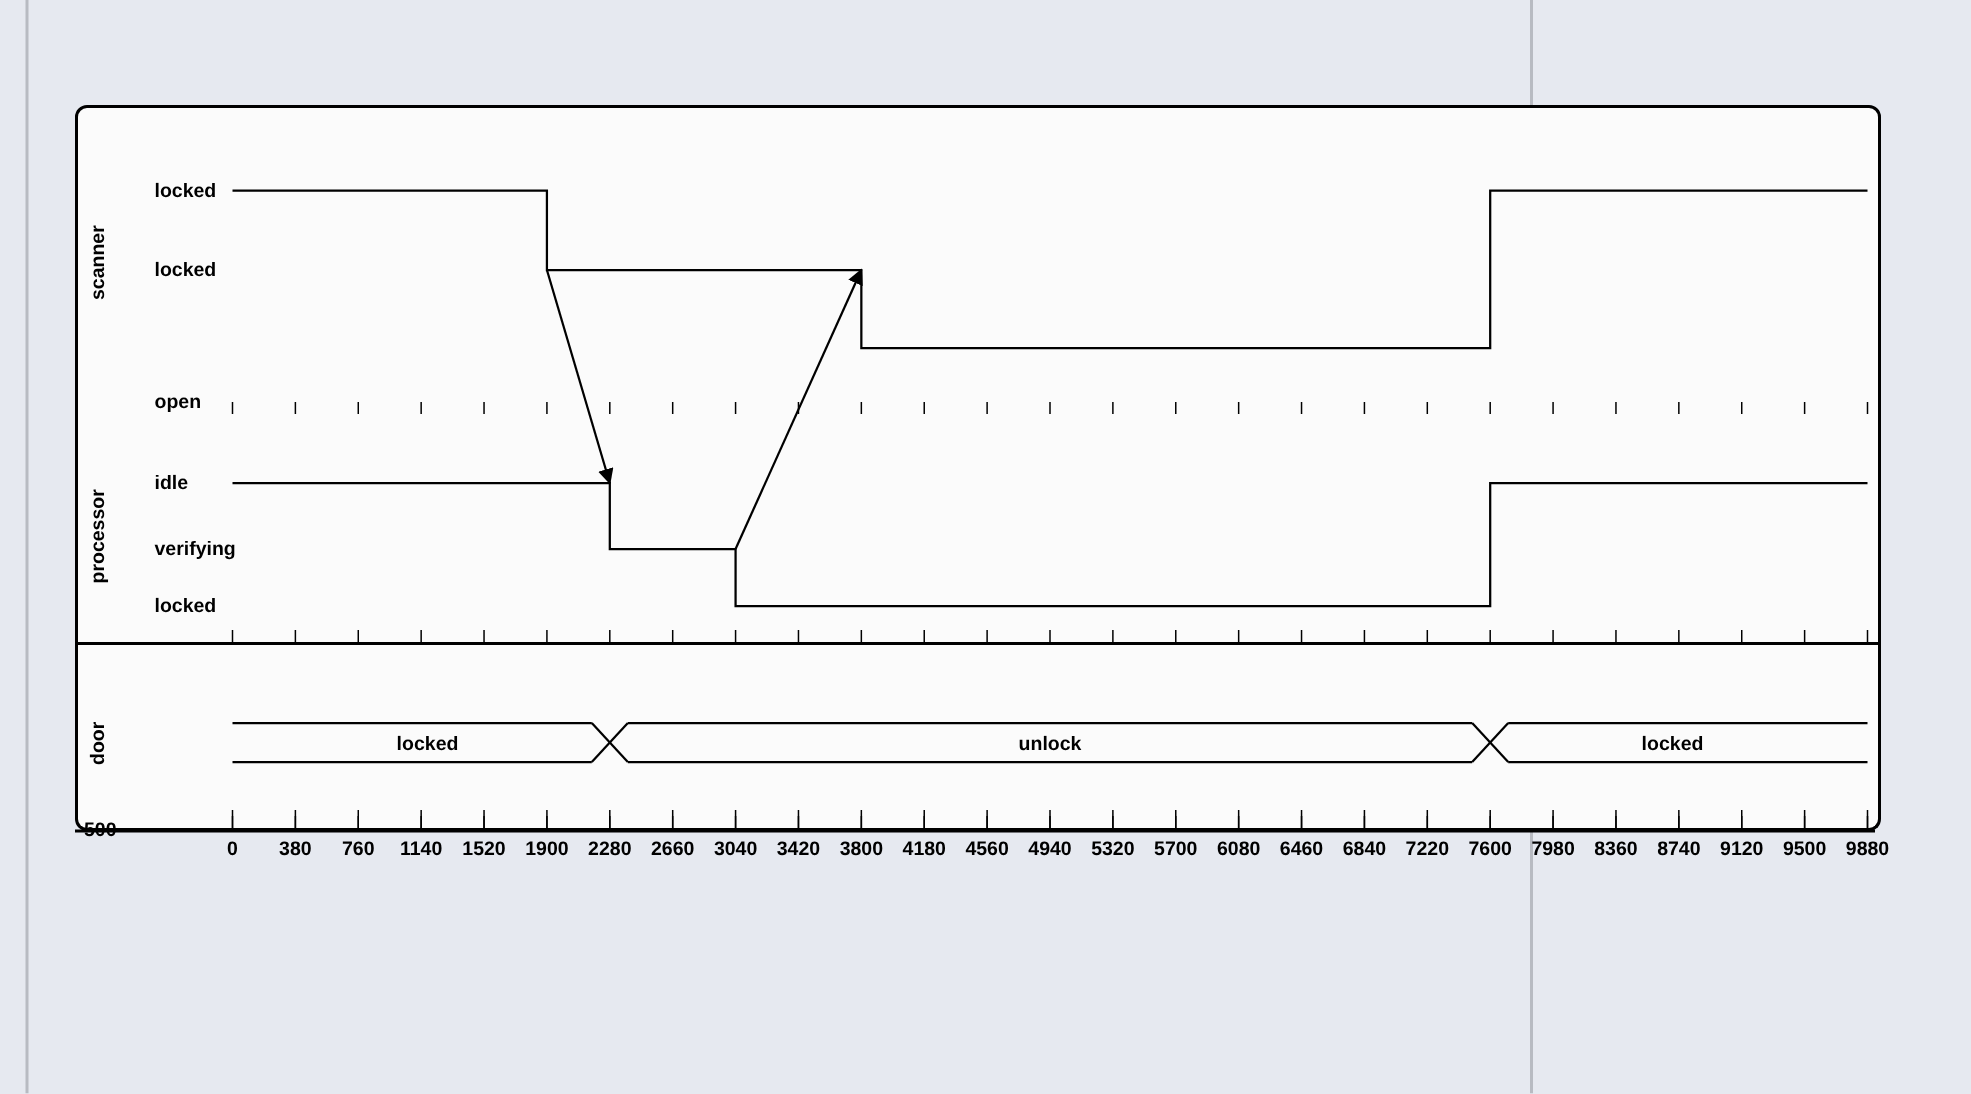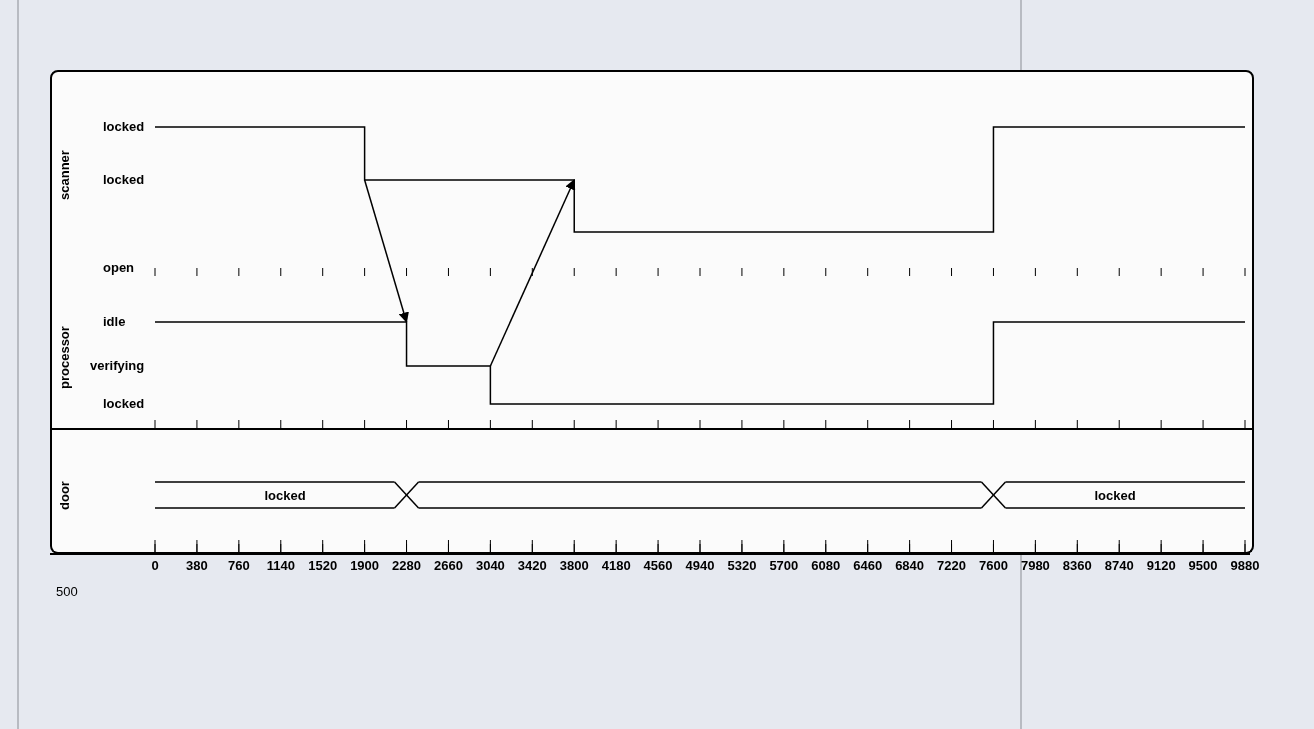--- a/index.html
+++ b/index.html
@@ -68,29 +68,30 @@
 
   <div class="panel" style="top:70px; height:206px;border-bottom-left-radius:0;border-bottom-right-radius:0;"></div>
   <span class="rowlabel" style="top:200px;">scanner</span>
   <span class="statelabel" style="top:119px; left:103px;">locked</span>
   <span class="statelabel" style="top:172px; left:103px;">locked</span>
   <span class="statelabel" style="top:224px; left:103px;margin-top:36px;">open</span>
 
   <div class="panel" style="top:278px; height:150px;border-radius:0;border-top:none;"></div>
   <span class="rowlabel" style="top:389px;">processor</span>
   <span class="statelabel" style="top:314px; left:103px;text-align:right;">idle</span>
-  <span class="statelabel" style="top:358px; left:90px;">verifying</span>
+  <span class="statelabel" style="top:358px; left:103px;">verifying</span>
   <span class="statelabel" style="top:396px; left:103px;">locked</span>
 
   <div class="panel" style="top:430px; height:122px;border-top-left-radius:0;border-top-right-radius:0;border-top:none;"></div>
   <span class="rowlabel" style="top:510px;">door</span>
   <span class="doorlabel" style="top:488px; left:155px; width:260px;">locked</span>
+  <span class="doorlabel" style="top:488px; left:430px; width:540px;">unlock</span>
   <span class="doorlabel" style="top:488px; left:985px; width:260px;">locked</span>
 
-  <span class="statelabel" style="top:584px; left:56px; font-weight:normal;">500</span>
+  <span class="statelabel" style="top:545px; left:56px; font-weight:bold;">500</span>
 
   <svg width="1314" height="729">
     <defs>
       <marker id="arrow" viewBox="0 0 10 10" refX="9" refY="5" markerWidth="7" markerHeight="7" orient="auto-start-reverse">
         <path d="M 0 0 L 10 5 L 0 10 z" fill="#000"></path>
       </marker>
     </defs>
 
     <g stroke="#000" stroke-width="1" id="ticks-scanner">
         <line x1="155" y1="268" x2="155" y2="276"></line>

